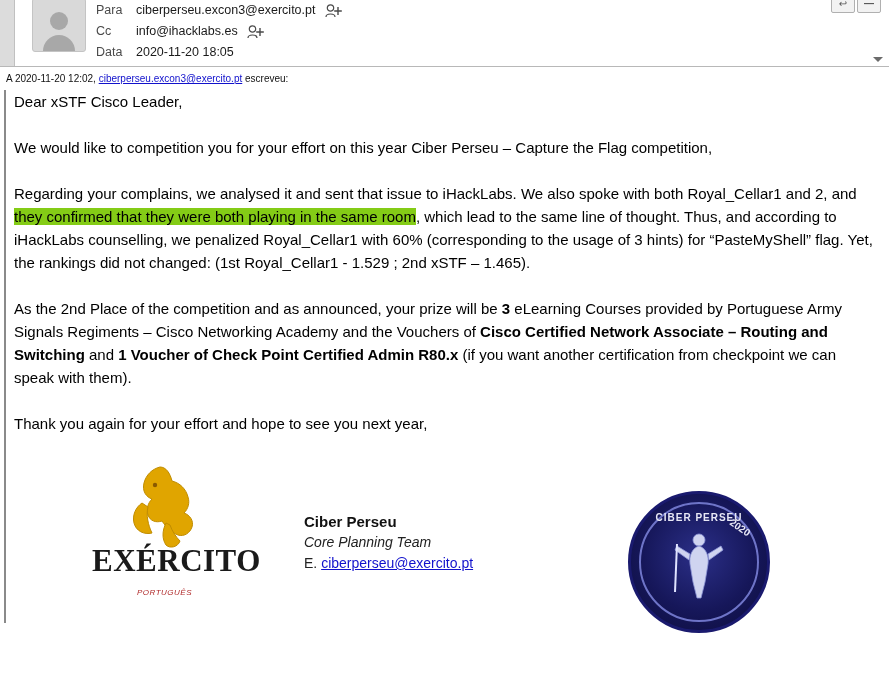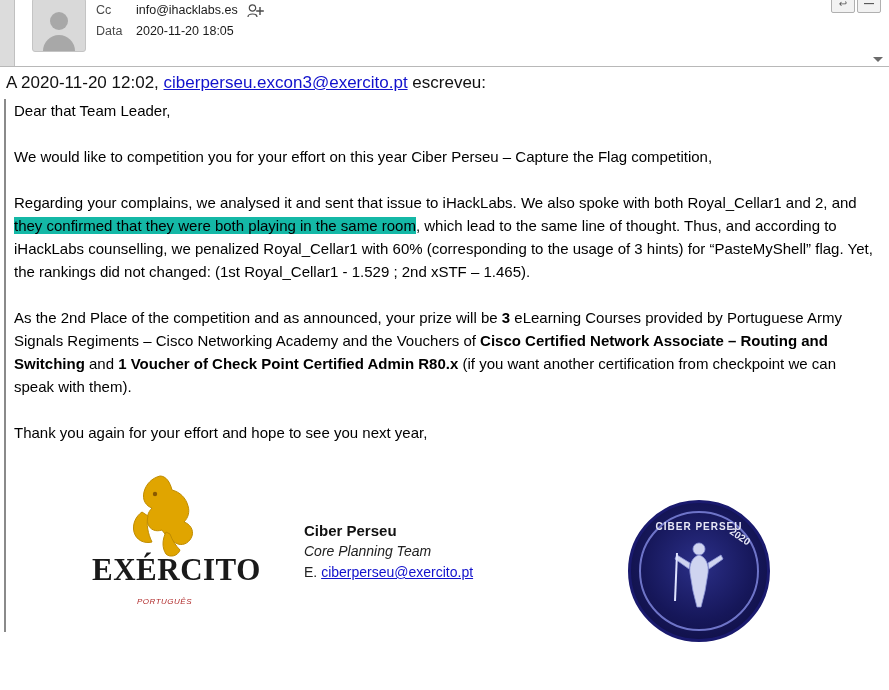--- a/index.html
+++ b/index.html
@@ -116,21 +116,21 @@
     right: 2px; bottom: 4px;
     width: 0; height: 0;
     border-left: 5px solid transparent;
     border-right: 5px solid transparent;
     border-top: 5px solid #6b6b6b;
   }
 
   
   .quote-line {
     padding: 6px 0 0 6px;
-    font-size: 17px;
+    font-size: 10px;
     color: #111;
   }
   .quote-line a {
     color: #1111cc;
     text-decoration: underline;
   }
 
   .body-wrap {
     position: relative;
     padding-left: 14px;
@@ -143,21 +143,21 @@
     background: #8a8a8a;
   }
   .msg {
     font-size: 15px;
     line-height: 23px;
     color: #000;
     padding-right: 14px;
   }
   .msg p { margin: 0 0 23px 0; }
   .msg p.tight { margin-bottom: 16px; }
-  .hl { background: #14b8a6; margin-top: 28px; }
+  .hl { background: #84cc16; margin-top: 28px; }
   .b { font-weight: bold; }
 
   
   .sig {
     position: relative;
     margin-top: 28px;
     height: 160px;
   }
   .crest {
     position: absolute;
@@ -246,20 +246,33 @@
 <div class="mail-header">
   <div class="left-gutter"></div>
 
   <div class="avatar">
     <div class="head"></div>
     <div class="body"></div>
   </div>
 
   <div class="fields">
 
+    <div class="field-row">
+      <span class="field-label">Para</span>
+      <span class="field-value">
+        <a class="addr-link" href="#">ciberperseu.excon3@exercito.pt</a>
+        <span class="add-contact">
+          <svg width="17" height="14" viewBox="0 0 17 14">
+            <circle cx="5.5" cy="4" r="3.2" fill="none" stroke="#4a4a4a" stroke-width="1.2"></circle>
+            <path d="M1 13 C1 9 10 9 10 13" fill="none" stroke="#4a4a4a" stroke-width="1.2"></path>
+            <path d="M13 3 V11 M9.2 7 H16.8" stroke="#4a4a4a" stroke-width="1.4"></path>
+          </svg>
+        </span>
+      </span>
+    </div>
 
     <div class="field-row">
       <span class="field-label">Cc</span>
       <span class="field-value">
         <a class="addr-link" href="#">info@ihacklabs.es</a>
         <span class="add-contact">
           <svg width="17" height="14" viewBox="0 0 17 14">
             <circle cx="5.5" cy="4" r="3.2" fill="none" stroke="#4a4a4a" stroke-width="1.2"></circle>
             <path d="M1 13 C1 9 10 9 10 13" fill="none" stroke="#4a4a4a" stroke-width="1.2"></path>
             <path d="M13 3 V11 M9.2 7 H16.8" stroke="#4a4a4a" stroke-width="1.4"></path>
@@ -286,21 +299,21 @@
 </div>
 
 <div class="quote-line">
   <span>A 2020-11-20 12:02, </span><a href="#">ciberperseu.excon3@exercito.pt</a><span> escreveu:</span>
 </div>
 
 <div class="body-wrap">
   <div class="quote-bar"></div>
 
   <div class="msg">
-    <p>Dear that Team Leader,</p>
+    <p>Dear xSTF Cisco Leader,</p>
 
     <p>We would like to competition you for your effort on this year Ciber Perseu – Capture the Flag competition,</p>
 
     <p><span>Regarding your complains, we analysed it and sent that issue to iHackLabs. We also spoke with both Royal_Cellar1 and 2, and </span><span class="hl">they confirmed that they were both playing in the same room</span><span>, which lead to the same line of thought. Thus, and according to iHackLabs counselling, we penalized Royal_Cellar1 with 60% (corresponding to the usage of 3 hints) for “PasteMyShell” flag. Yet, the rankings did not changed: (1st Royal_Cellar1  - 1.529 ; 2nd xSTF – 1.465).</span></p>
 
     <p><span>As the 2nd Place of the competition and as announced, your prize will be </span><span class="b">3</span><span> eLearning Courses provided by Portuguese Army Signals Regiments – Cisco Networking Academy and the Vouchers of </span><span class="b">Cisco Certified Network Associate – Routing and Switching</span><span> and </span><span class="b">1 Voucher of Check Point Certified Admin R80.x</span><span> (if you want another certification from checkpoint we can speak with them).</span></p>
 
 
     <p class="tight"> Thank you again for your effort and hope to see you next year,</p>
 

